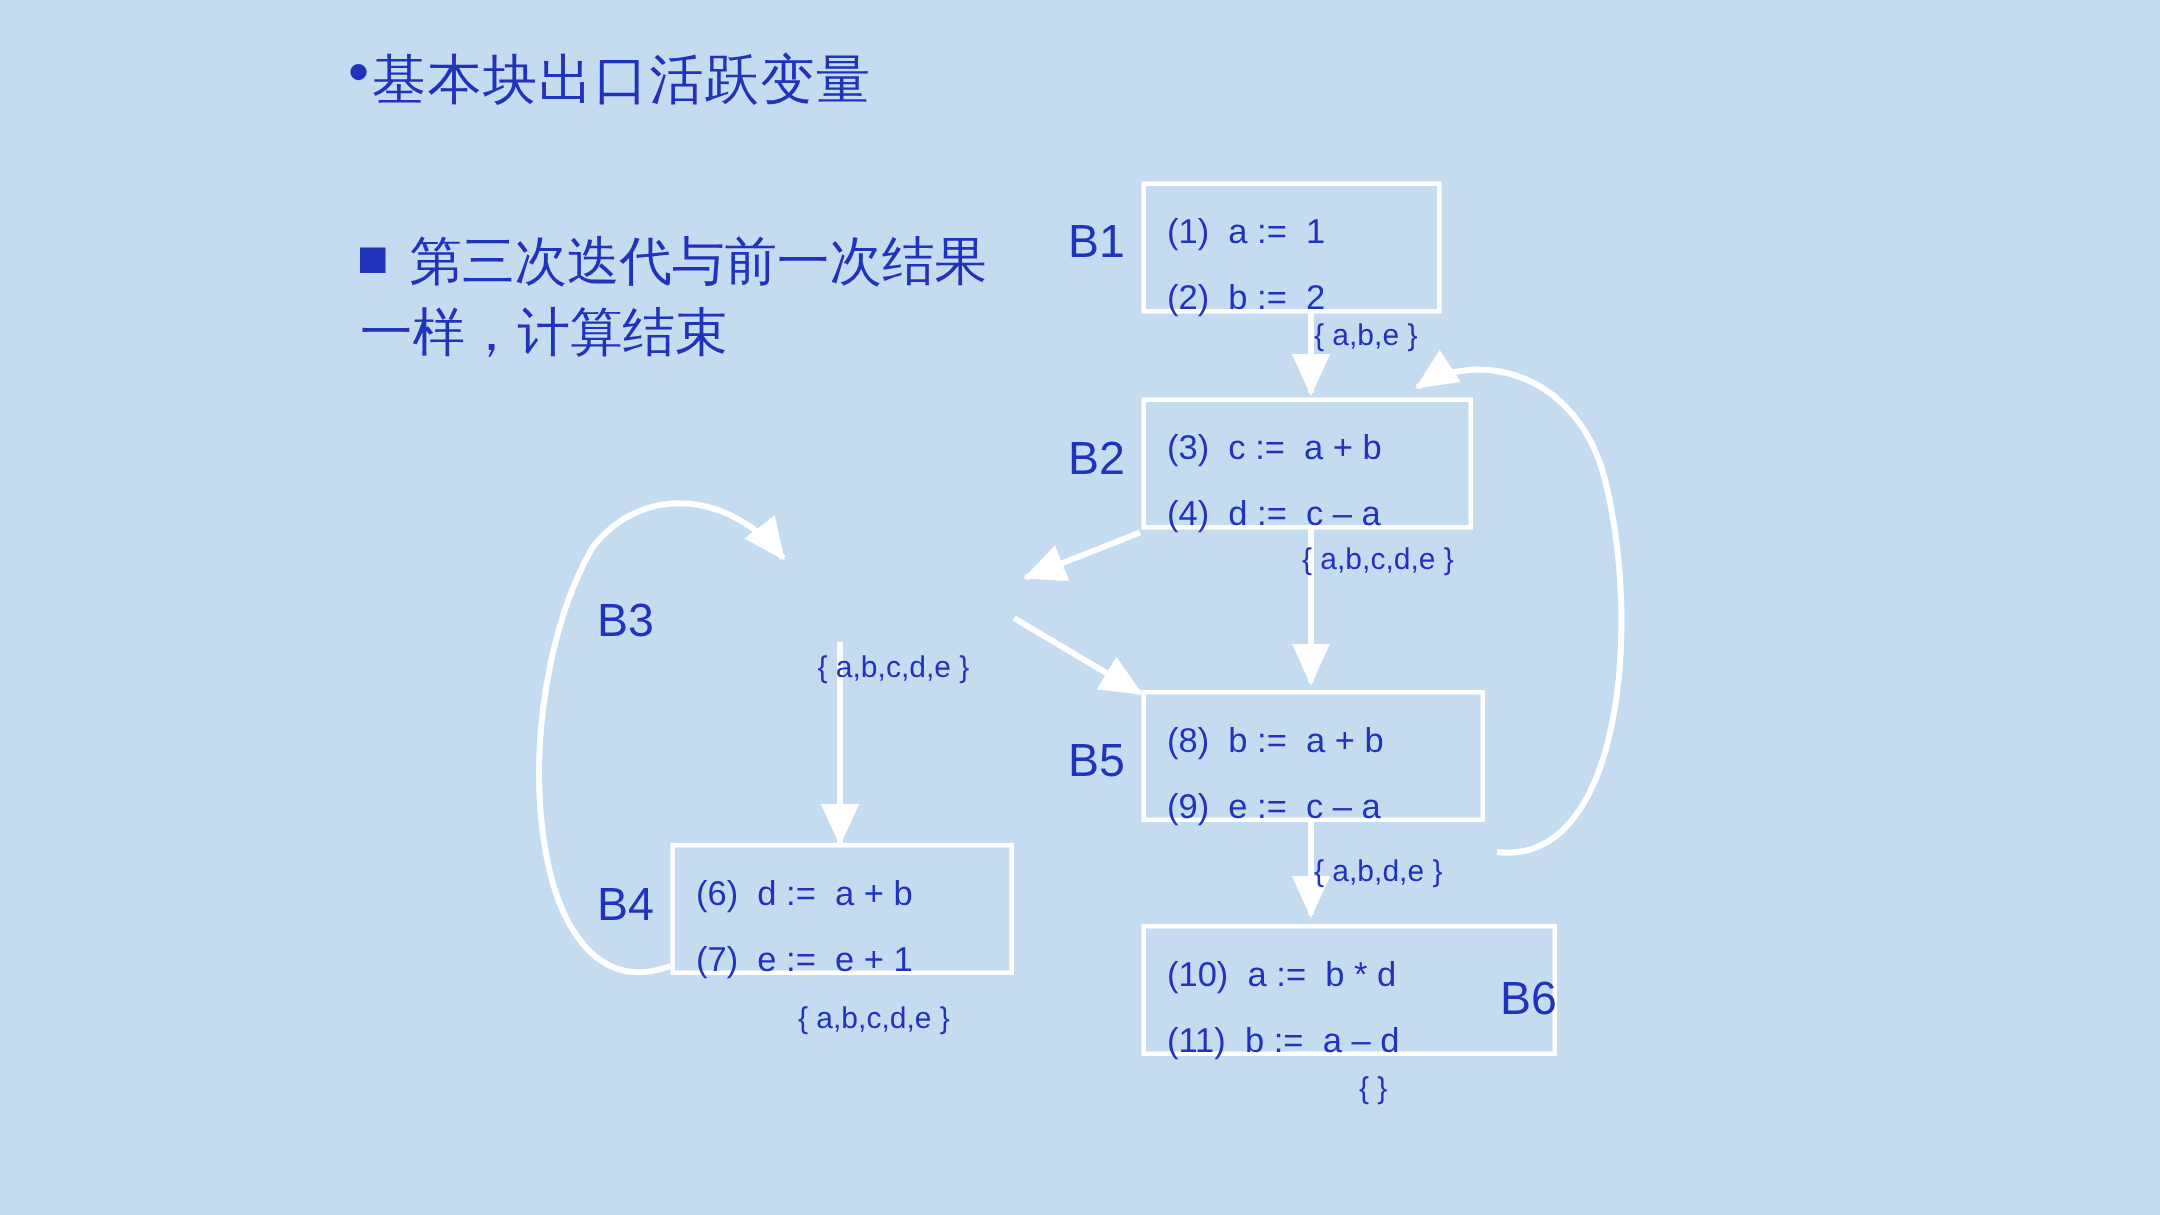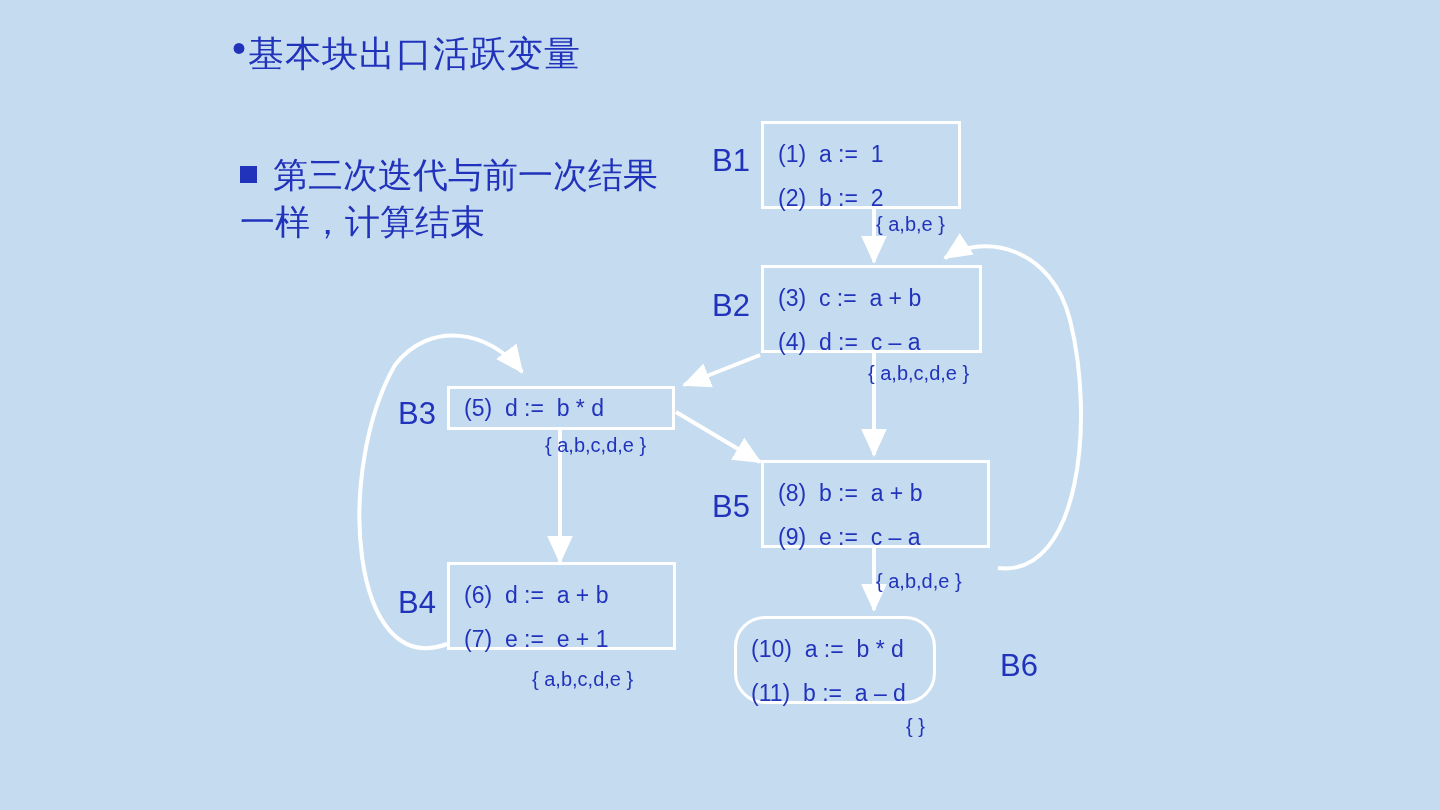--- a/index.html
+++ b/index.html
@@ -142,40 +142,37 @@
   <div class="blabel" style="left:712px; top:143px;">B1</div>
   <div class="setlabel" style="left:876px; top:213px;">{ a,b,e }</div>
 
   <div class="block" style="left:761px; top:265px; width:221px; height:88px;">
     <div class="line">(3)  c :=  a + b</div>
     <div class="line">(4)  d :=  c – a</div>
   </div>
   <div class="blabel" style="left:712px; top:288px;">B2</div>
   <div class="setlabel" style="left:868px; top:362px;">{ a,b,c,d,e }</div>
 
-  <div class="block" style="left:447px; top:386px; width:228px; height:44px; padding-top:0;">
-    <div class="line" style="line-height:38px;">(5)  d :=  b * d</div>
-  </div>
   <div class="blabel" style="left:398px; top:396px;">B3</div>
   <div class="setlabel" style="left:545px; top:434px;">{ a,b,c,d,e }</div>
 
   <div class="block" style="left:447px; top:562px; width:229px; height:88px;">
     <div class="line">(6)  d :=  a + b</div>
     <div class="line">(7)  e :=  e + 1</div>
   </div>
   <div class="blabel" style="left:398px; top:585px;">B4</div>
   <div class="setlabel" style="left:532px; top:668px;">{ a,b,c,d,e }</div>
 
   <div class="block" style="left:761px; top:460px; width:229px; height:88px;">
     <div class="line">(8)  b :=  a + b</div>
     <div class="line">(9)  e :=  c – a</div>
   </div>
   <div class="blabel" style="left:712px; top:489px;">B5</div>
   <div class="setlabel" style="left:876px; top:570px;">{ a,b,d,e }</div>
 
-  <div class="block" style="left:734px; top:616px; width:202px; height:88px;border-radius:31px;">
+  <div class="block" style="left:761px; top:616px; width:277px; height:88px;">
     <div class="line">(10)  a :=  b * d</div>
     <div class="line">(11)  b :=  a – d</div>
   </div>
   <div class="blabel" style="left:1000px; top:648px;">B6</div>
   <div class="setlabel" style="left:906px; top:715px;">{ }</div>
 
 </div>
 
 </body></html>

